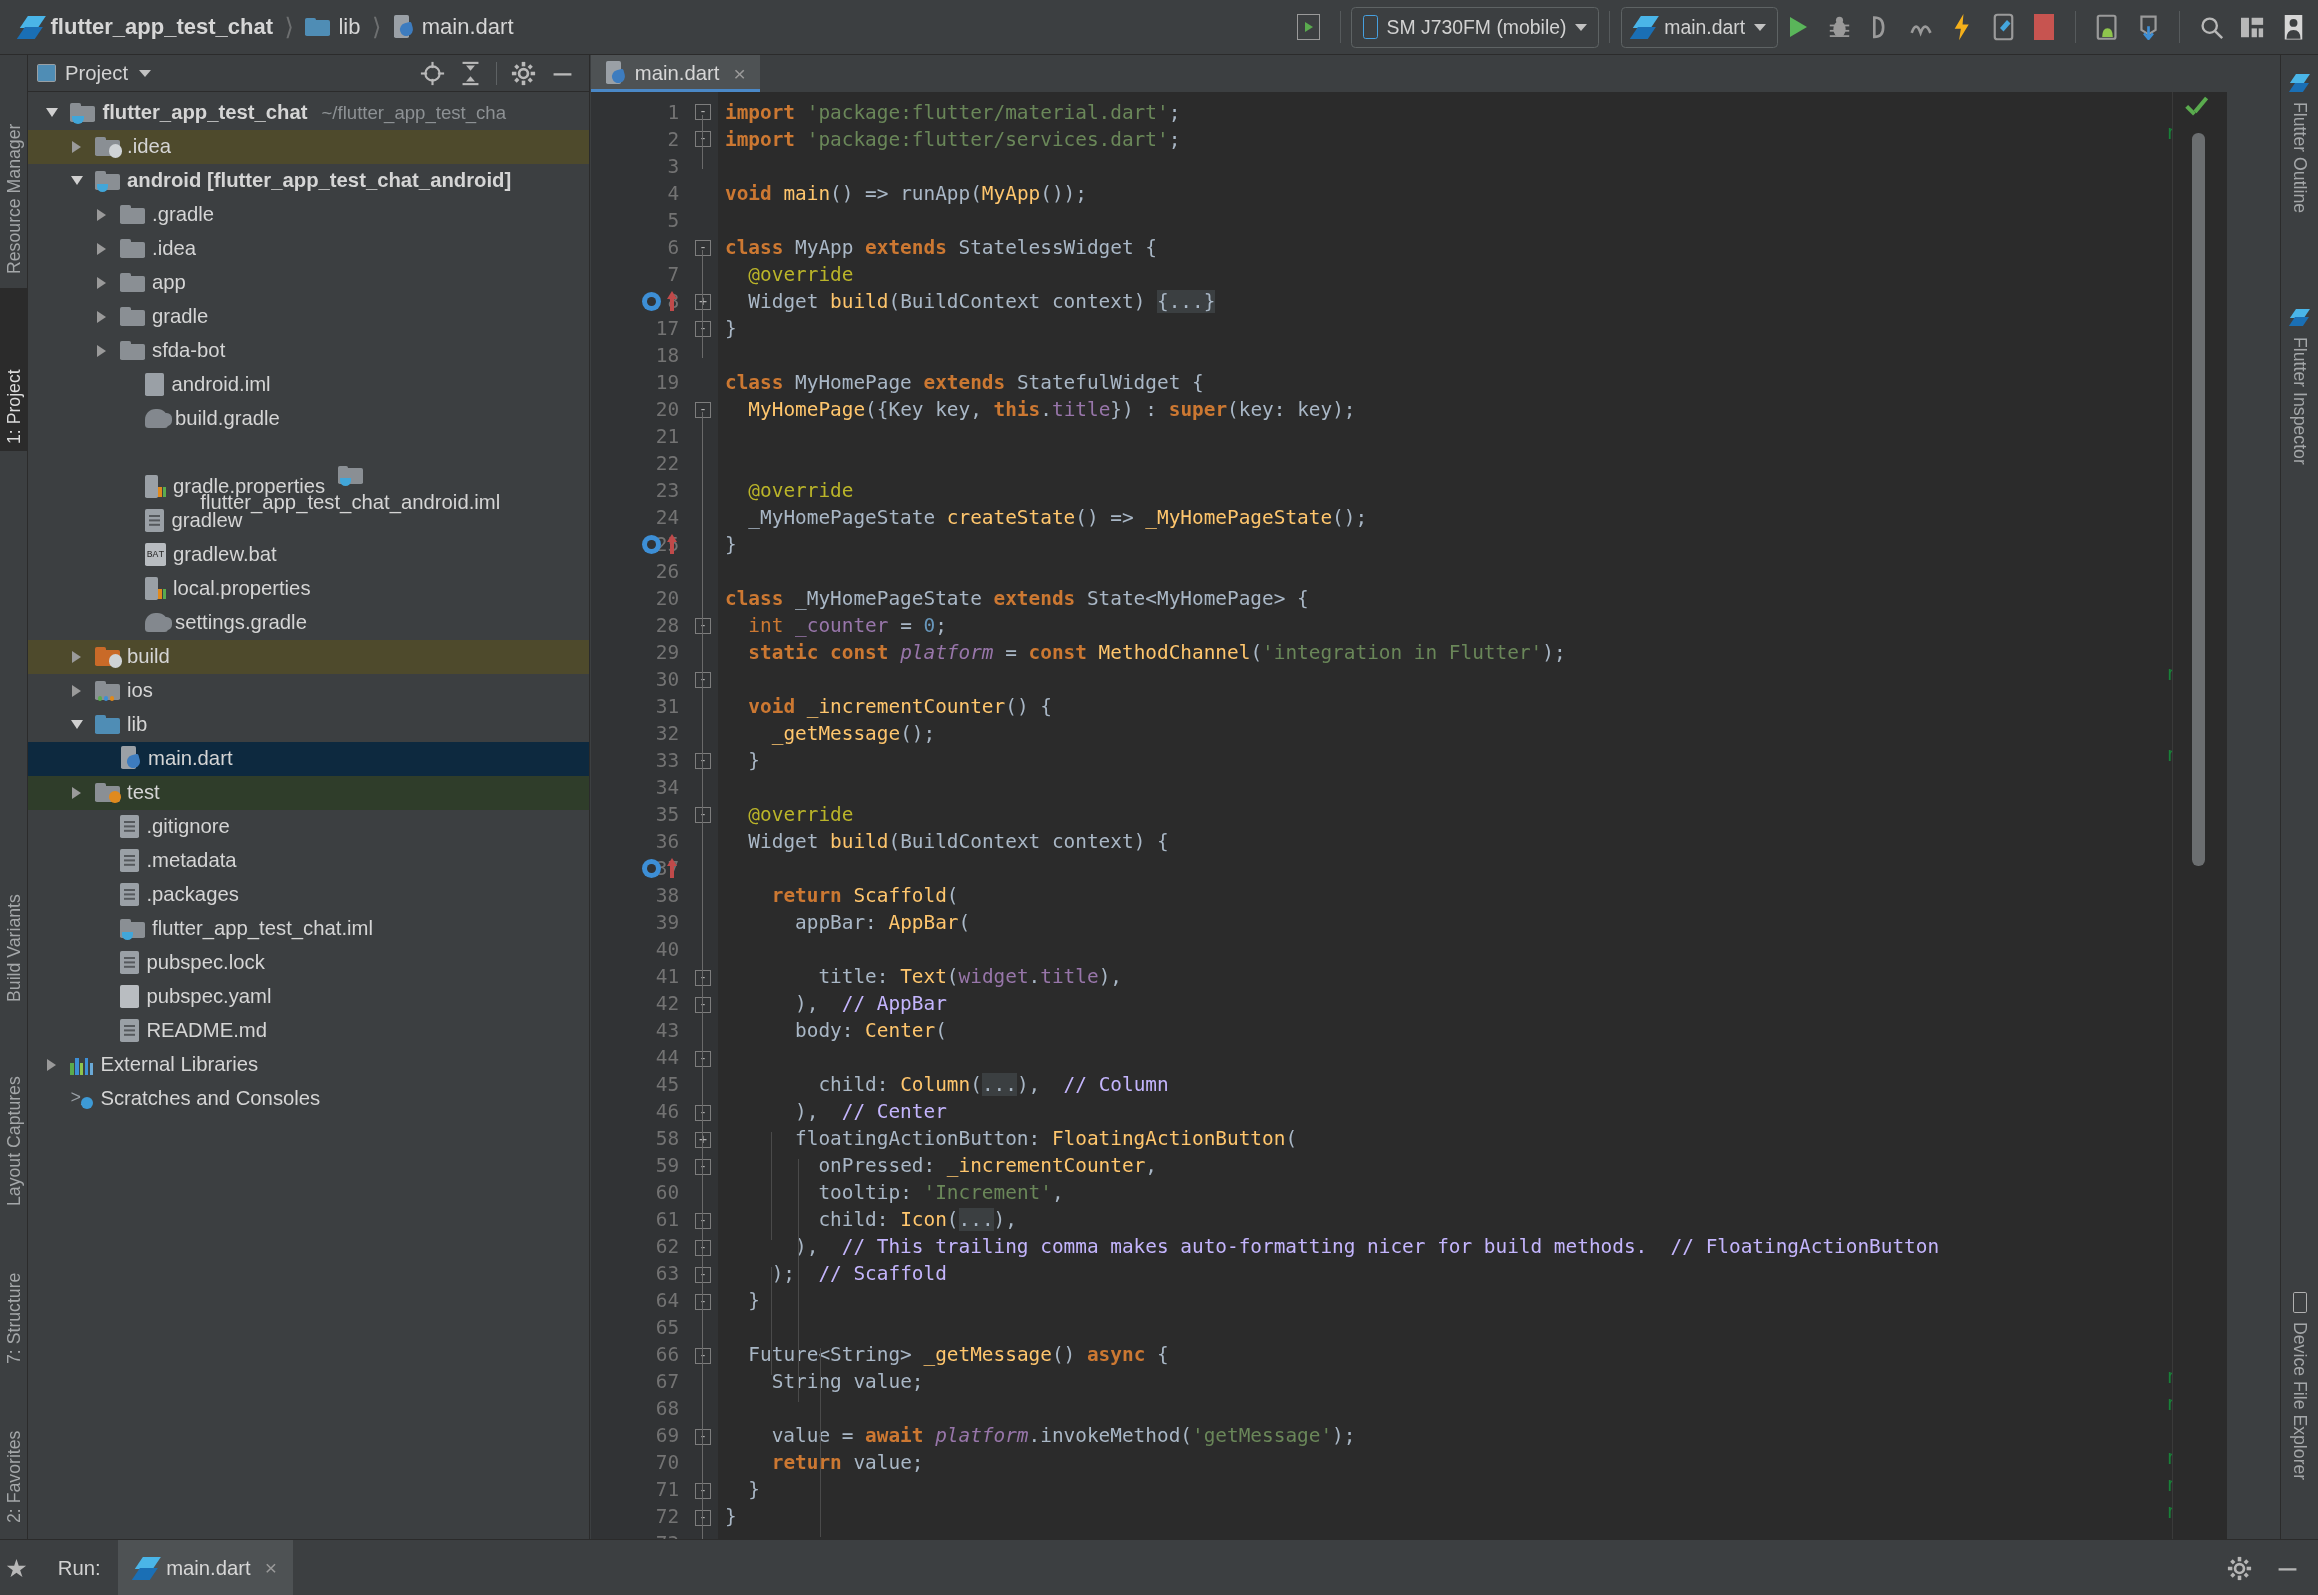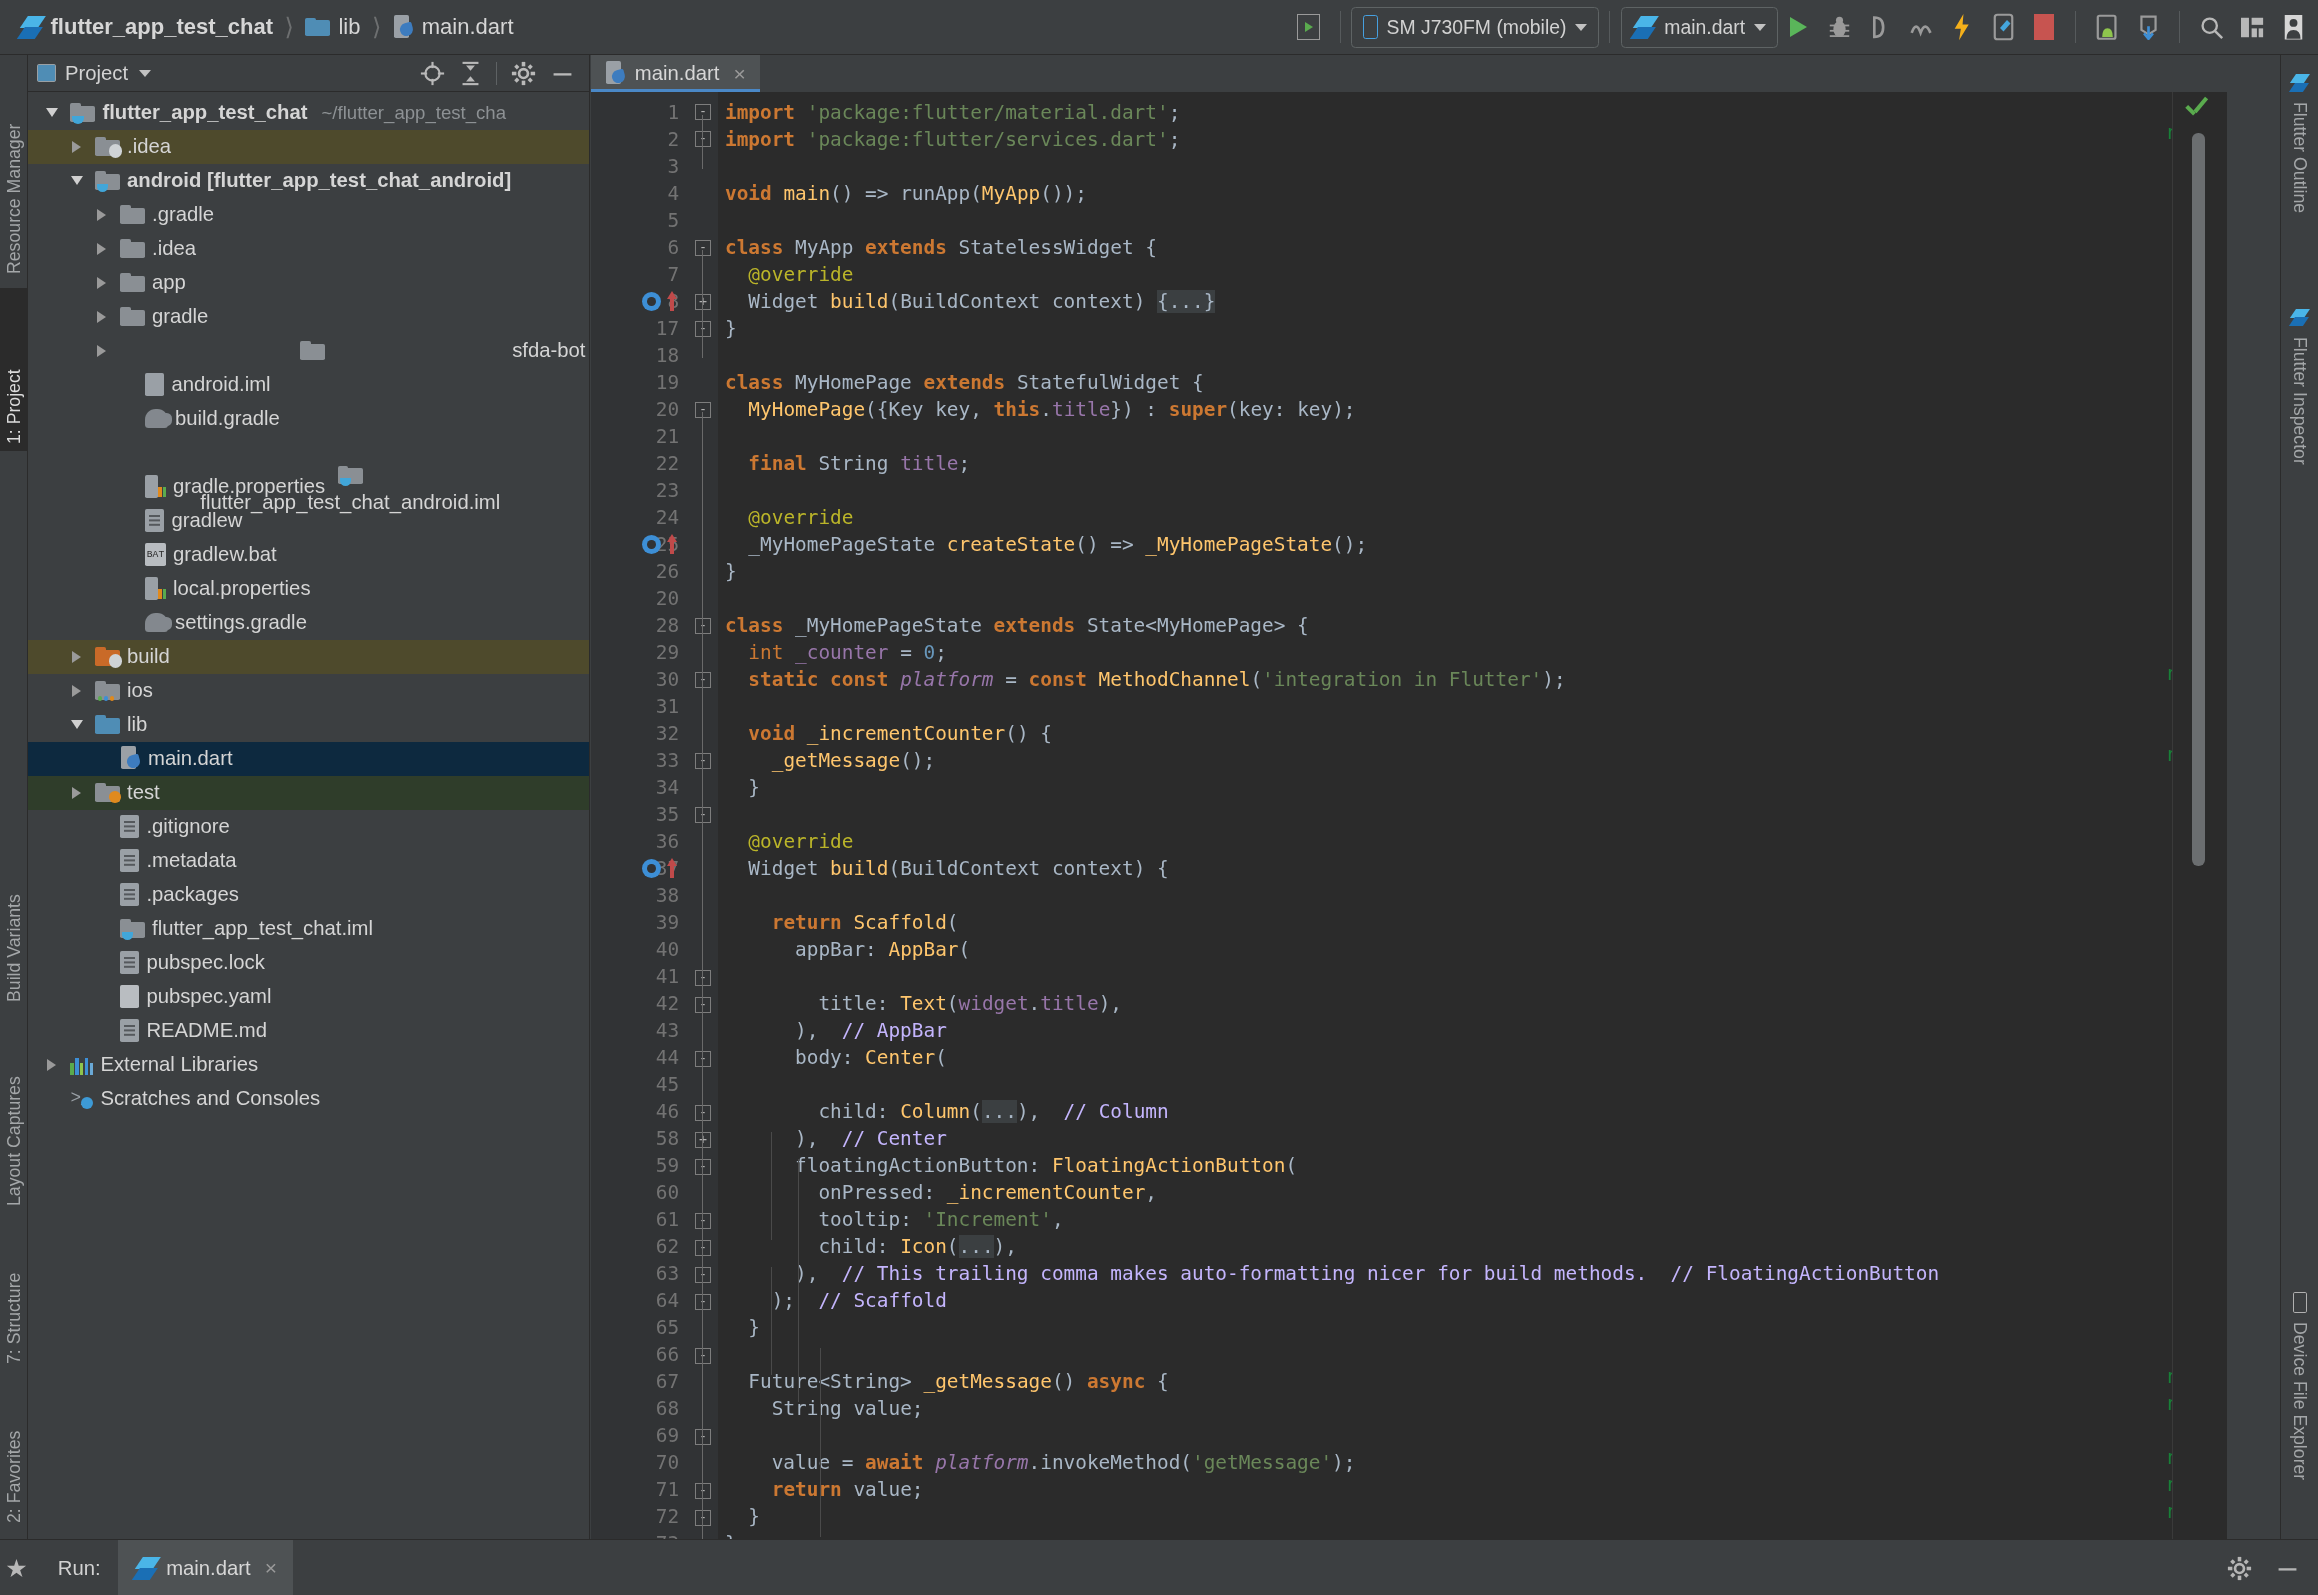--- a/index.html
+++ b/index.html
@@ -451,21 +451,21 @@
         <span class="folder-ico grey"></span>
         <span class="tlabel">app</span>
       </div>
       <div class="trow" style="padding-left: 62px;">
         <span class="tw">
           <span class="arrow-r"></span>
         </span>
         <span class="folder-ico grey"></span>
         <span class="tlabel">gradle</span>
       </div>
-      <div class="trow" style="padding-left: 62px; justify-content: space-between;">
+      <div class="trow" style="padding-left: 62px;">
         <span class="tw">
           <span class="arrow-r"></span>
         </span>
         <span class="folder-ico grey"></span>
         <span class="tlabel">sfda-bot</span>
       </div>
       <div class="trow" style="padding-left: 87px;">
         <span class="tw"></span>
         <span class="file-ico"></span>
         <span class="tlabel">android.iml</span>
@@ -720,21 +720,20 @@
         <div class="cline"><span class="kw">void </span><span class="fn">main</span><span class="id">() =&gt; </span><span class="id">runApp</span><span class="id">(</span><span class="fn">MyApp</span><span class="id">());</span></div>
         <div class="cline"></div>
         <div class="cline"><span class="kw">class </span><span class="cls">MyApp </span><span class="kw">extends </span><span class="cls">StatelessWidget {</span></div>
         <div class="cline"><span class="id">  </span><span class="anno">@override</span></div>
         <div class="cline"><span class="id">  </span><span class="cls">Widget </span><span class="fn">build</span><span class="id">(</span><span class="cls">BuildContext </span><span class="param">context</span><span class="id">) </span><span class="fold">{...}</span></div>
         <div class="cline"><span class="id">}</span></div>
         <div class="cline"></div>
         <div class="cline"><span class="kw">class </span><span class="cls">MyHomePage </span><span class="kw">extends </span><span class="cls">StatefulWidget {</span></div>
         <div class="cline"><span class="id">  </span><span class="fn">MyHomePage</span><span class="id">({</span><span class="cls">Key </span><span class="param">key</span><span class="id">, </span><span class="kw">this</span><span class="id">.</span><span class="fld">title</span><span class="id">}) : </span><span class="kw">super</span><span class="id">(</span><span class="param">key</span><span class="id">: </span><span class="param">key</span><span class="id">);</span></div>
         <div class="cline"></div>
-        <div class="cline"><span class="id">  </span><span class="kw">final </span><span class="cls">String </span><span class="fld">title</span><span class="id">;</span></div>
         <div class="cline"></div>
         <div class="cline"><span class="id">  </span><span class="anno">@override</span></div>
         <div class="cline"><span class="id">  </span><span class="cls">_MyHomePageState </span><span class="fn">createState</span><span class="id">() =&gt; </span><span class="fn">_MyHomePageState</span><span class="id">();</span></div>
         <div class="cline"><span class="id">}</span></div>
         <div class="cline"></div>
         <div class="cline"><span class="kw">class </span><span class="cls">_MyHomePageState </span><span class="kw">extends </span><span class="cls">State&lt;MyHomePage&gt; {</span></div>
         <div class="cline"><span class="id">  </span><span class="kw2">int </span><span class="fld">_counter</span><span class="id"> = </span><span class="num">0</span><span class="id">;</span></div>
         <span class="newmark" style="top: 568px; line-height: 27px; color: rgb(24, 128, 56);">new</span>
         <div class="cline"><span class="id">  </span><span class="kw">static const </span><span class="fldi">platform</span><span class="id"> = </span><span class="kw">const </span><span class="fn">MethodChannel</span><span class="id">(</span><span class="str">'integration in Flutter'</span><span class="id">);</span></div>
         <div class="cline"></div>

